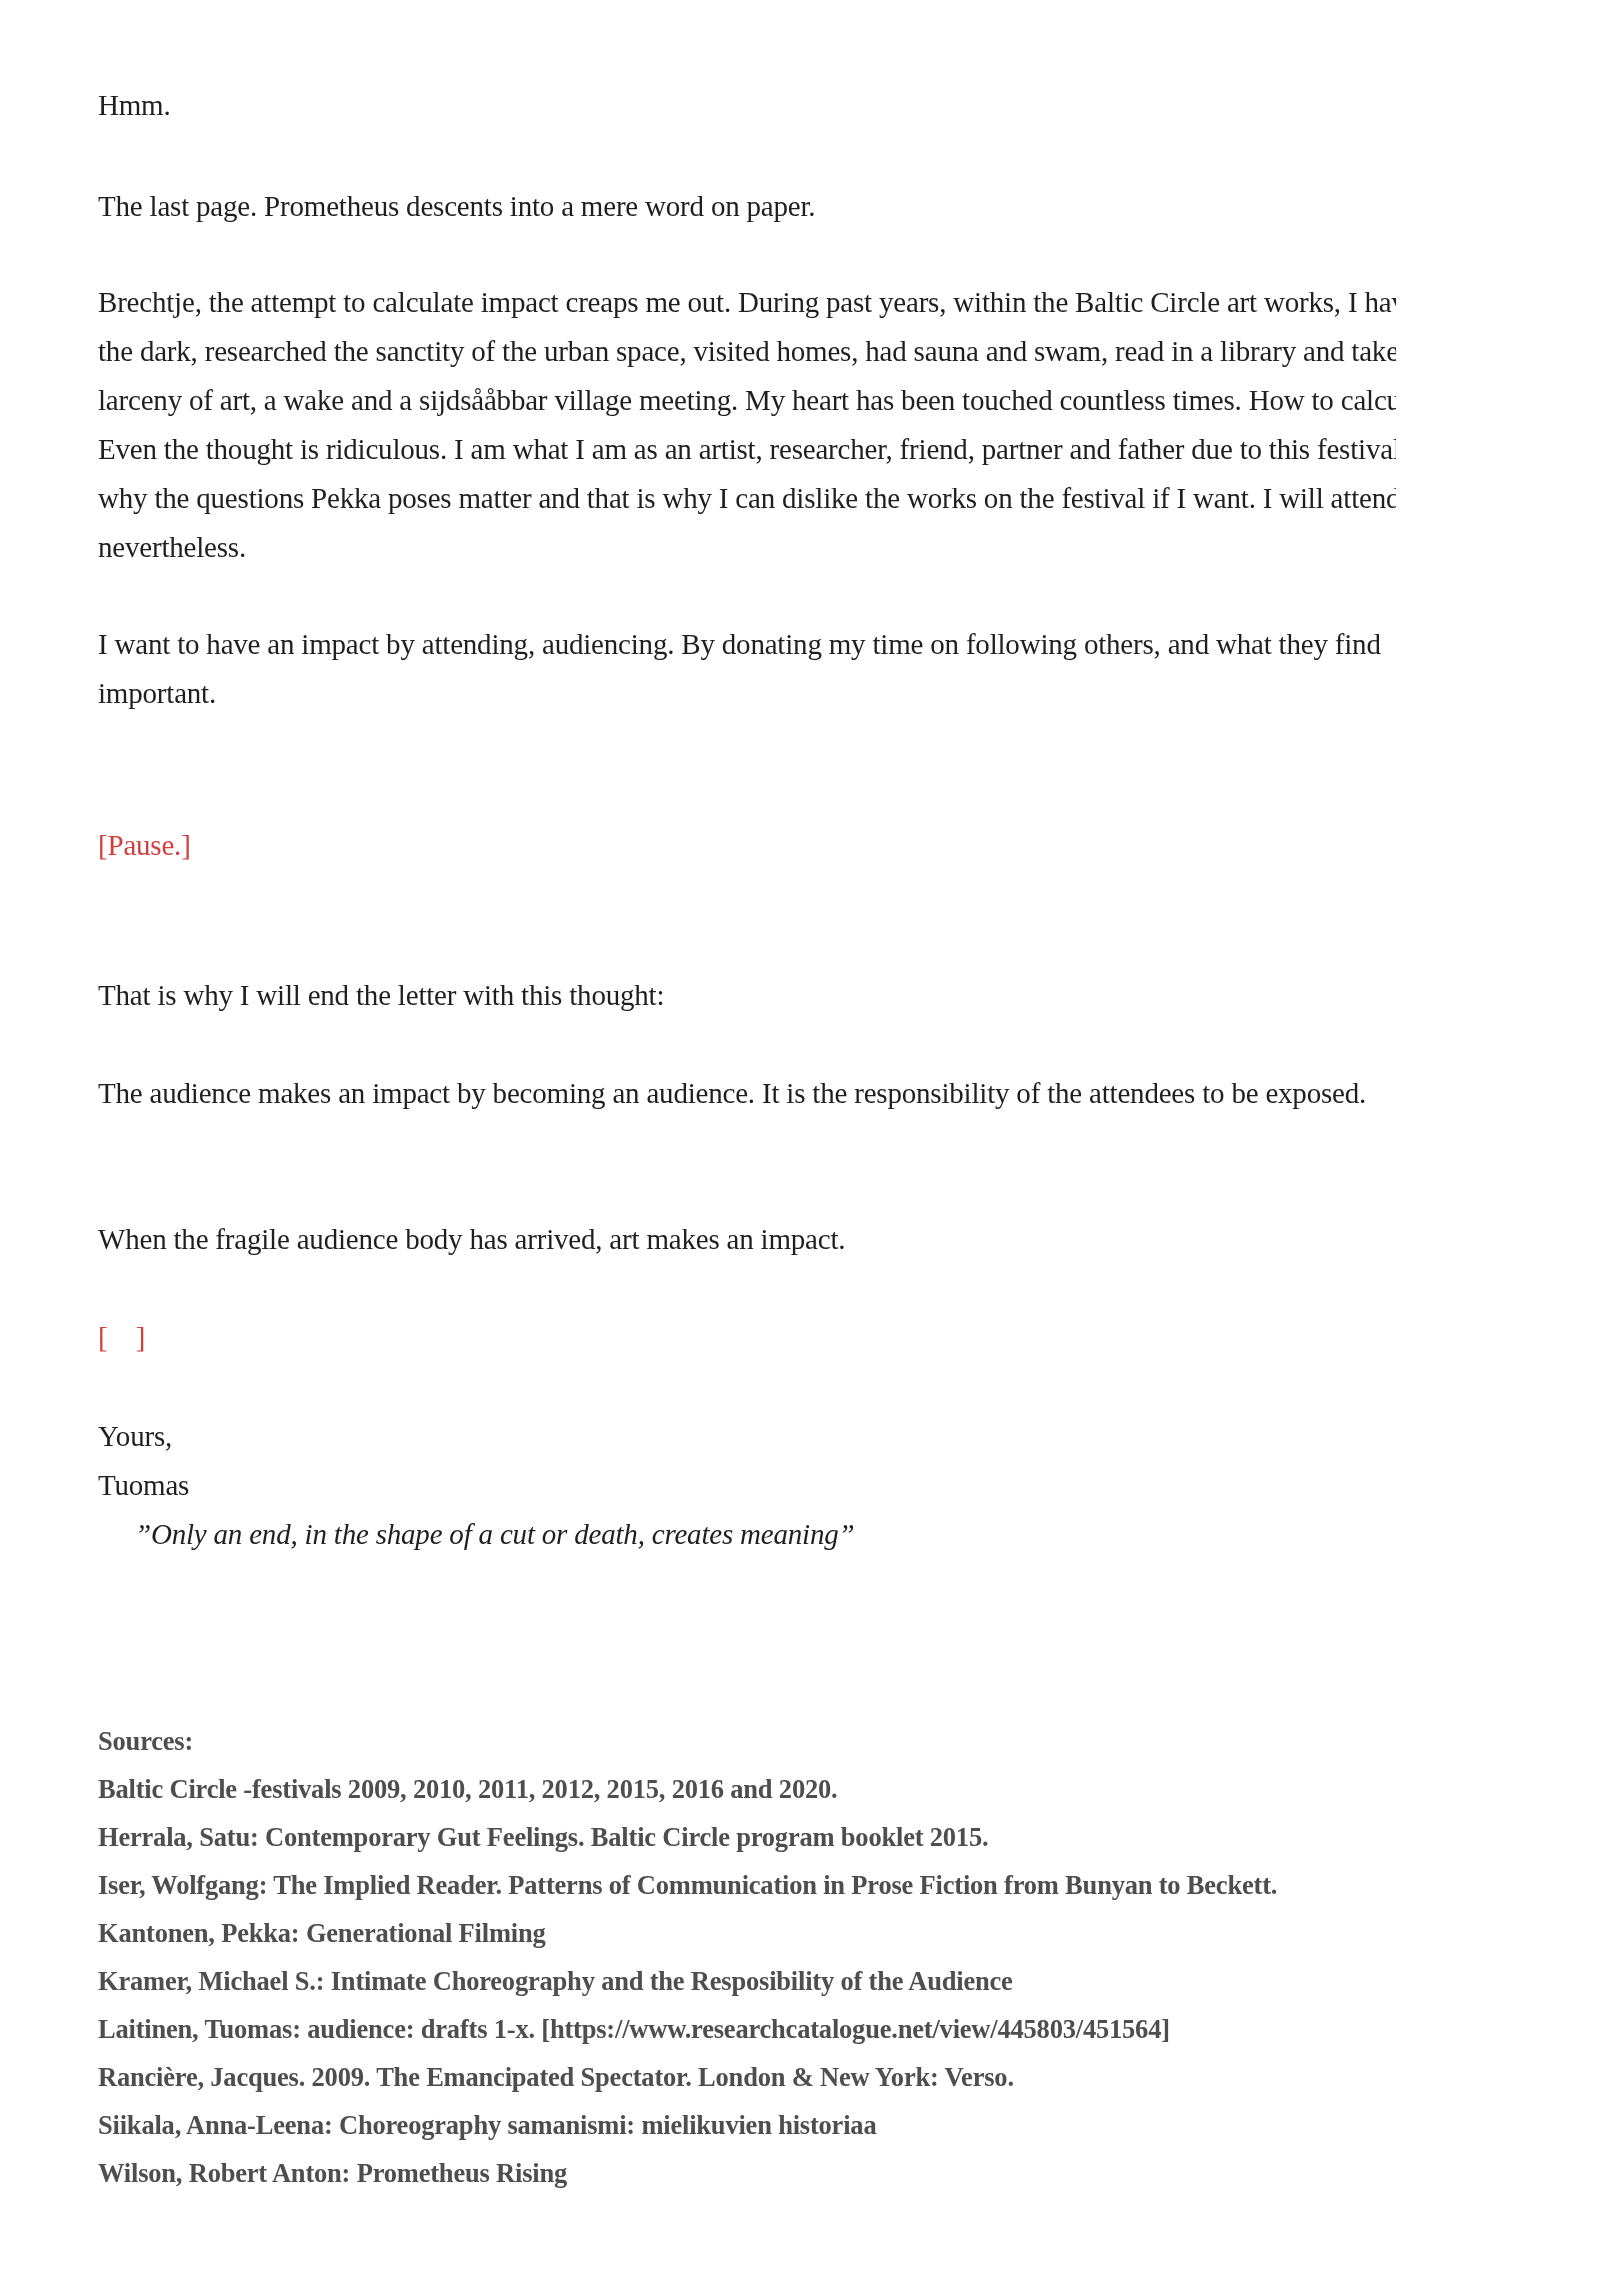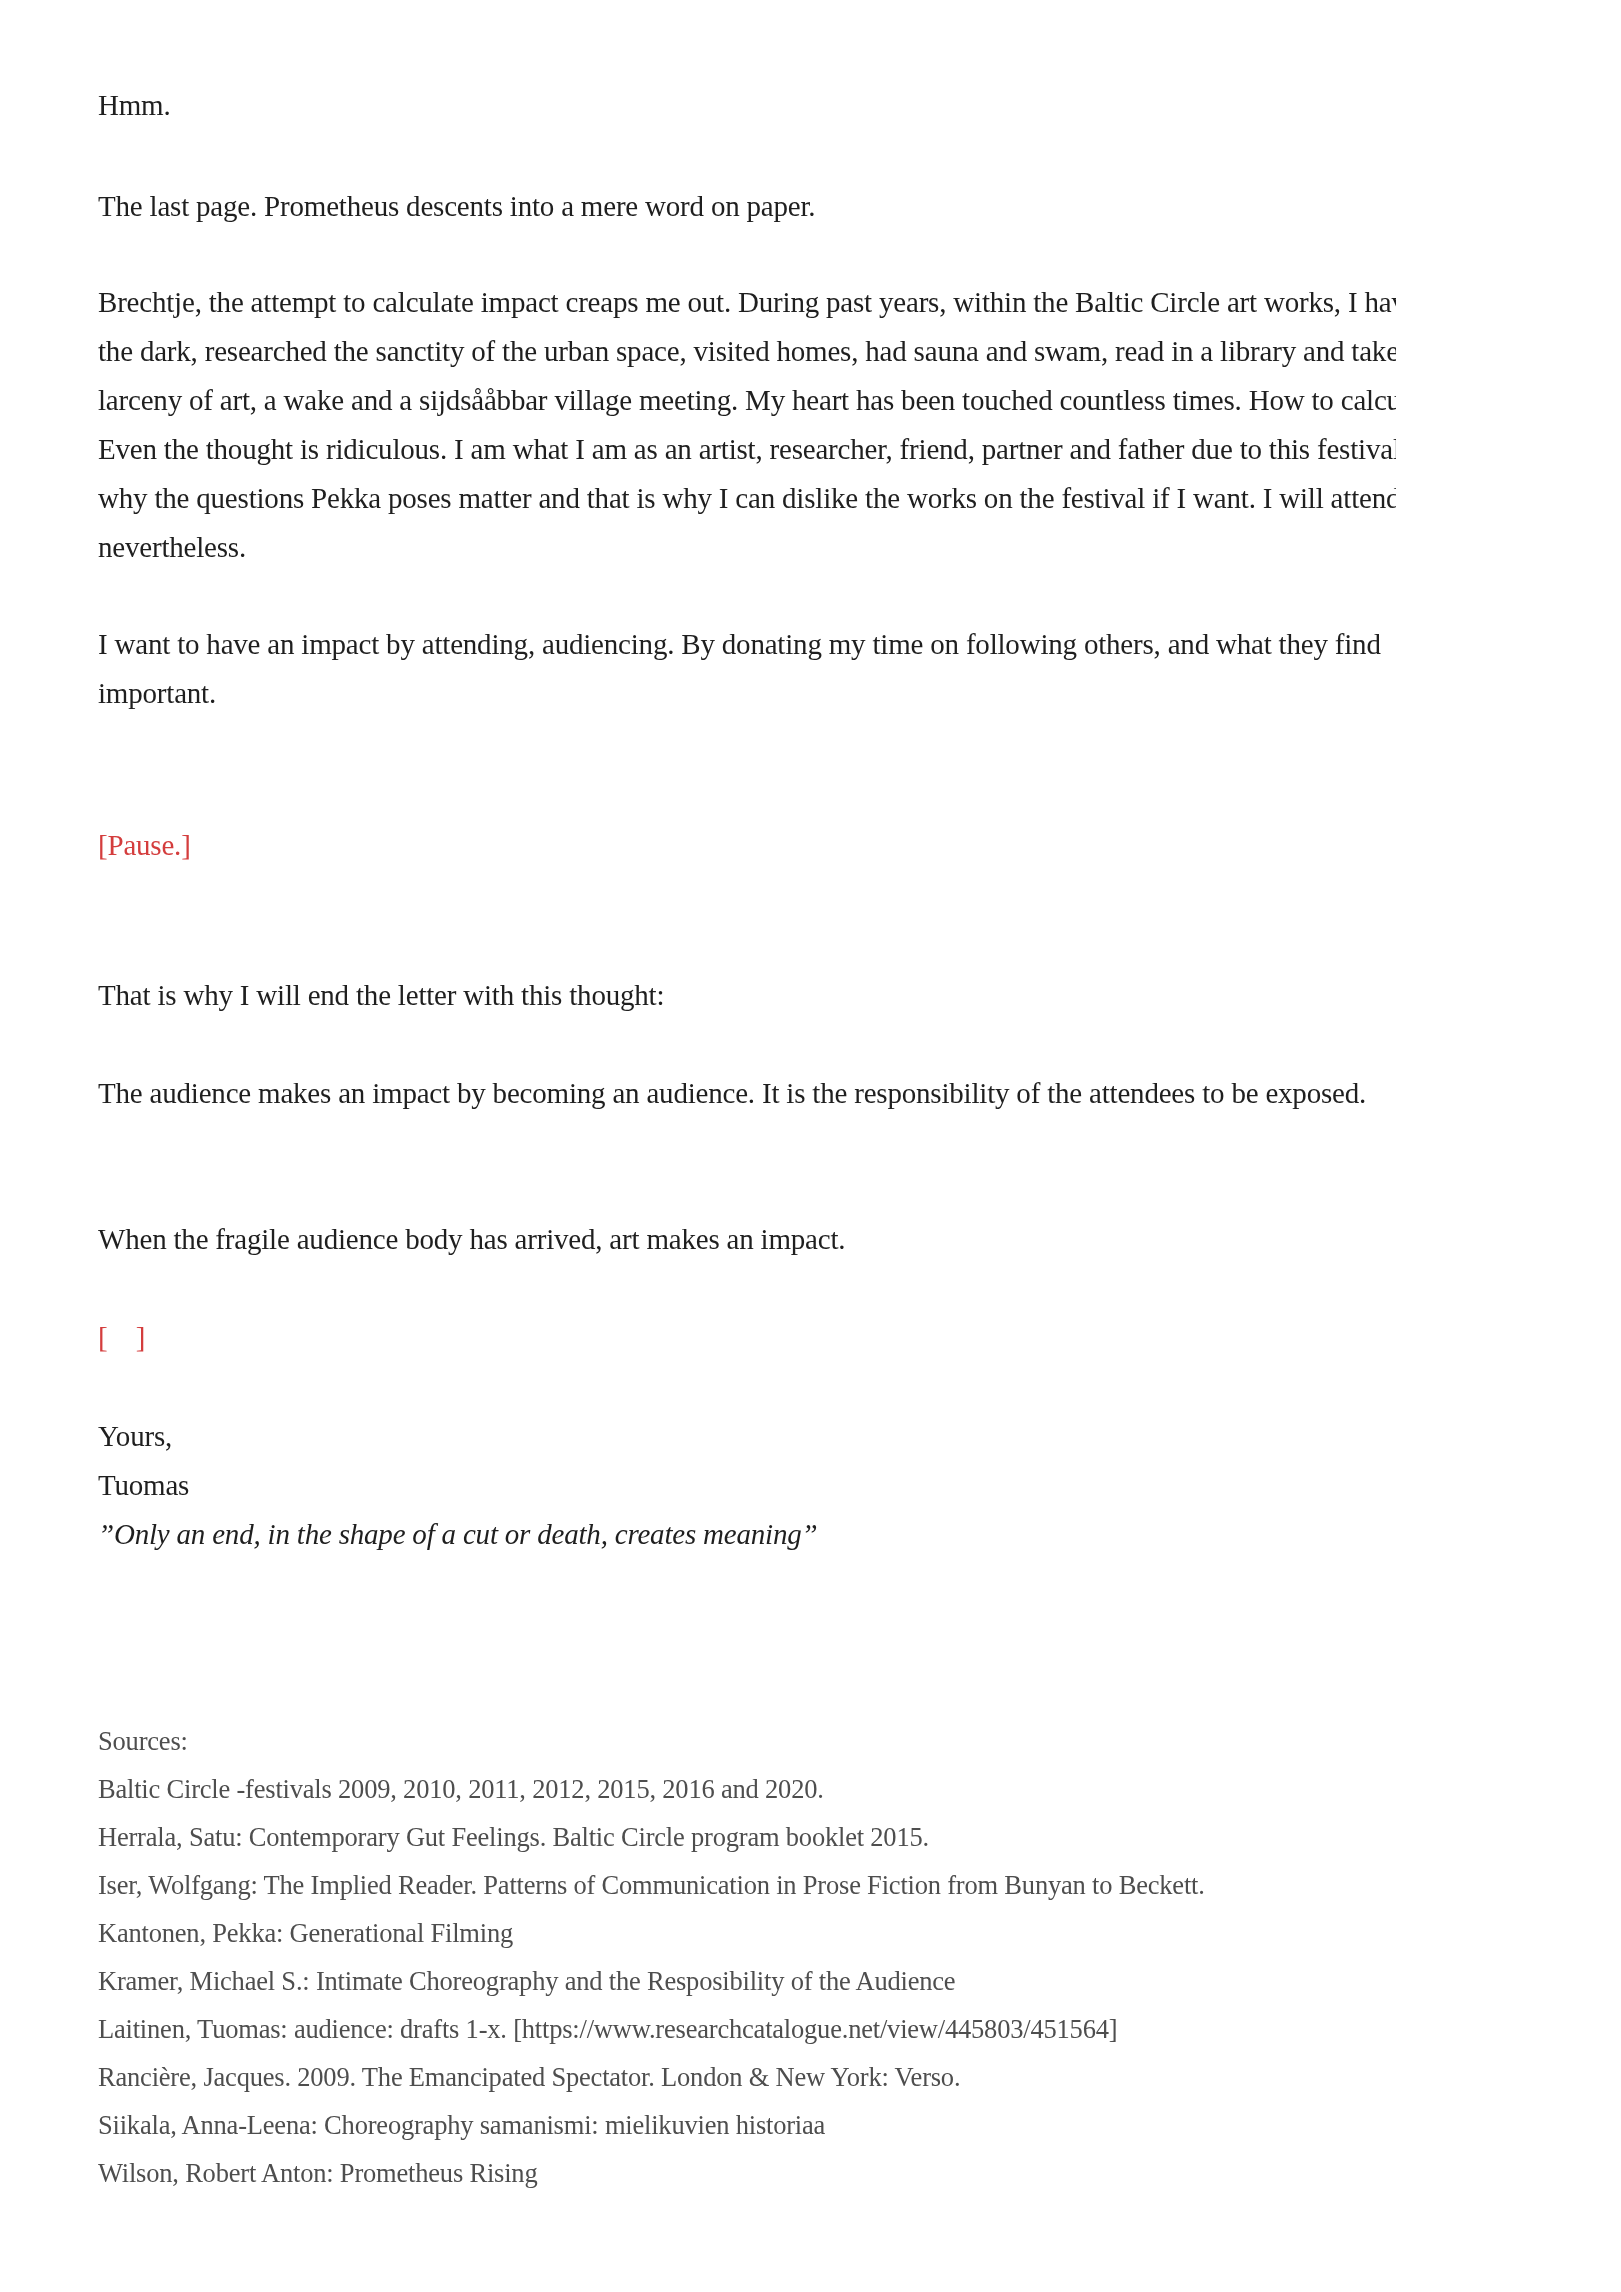--- a/index.html
+++ b/index.html
@@ -19,22 +19,22 @@
     position: absolute;
     left: 98px;
     margin: 0;
     font-size: 29px;
     line-height: 49px;
     letter-spacing: -0.2px;
     color: var(--ink, #1f1f1f);
   }
   .red { color: var(--accent-red, #d43d3d); }
   .pre { white-space: pre; }
-  .italic { font-style: italic; }
-  .sources-block { position: absolute; left: 98px; top: 1717px; }
+  .italic { font-style: italic; margin-left: 37px; }
+  .sources-block { position: absolute; left: 98px; top: 1717px; font-weight: bold; }
   .src {
     margin: 0;
     font-size: 26.5px;
     line-height: 48px;
     letter-spacing: -0.2px;
     color: var(--sources-ink, #4e4e4e);
   }
 </style>
 </head>
 <body>

